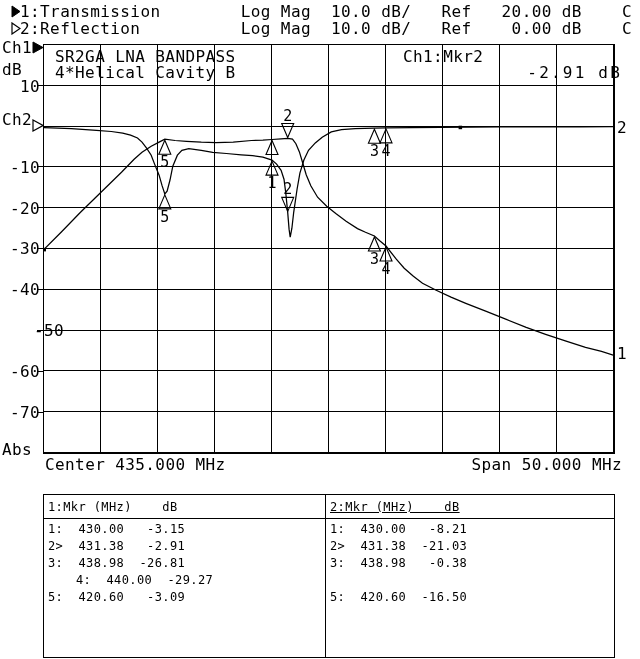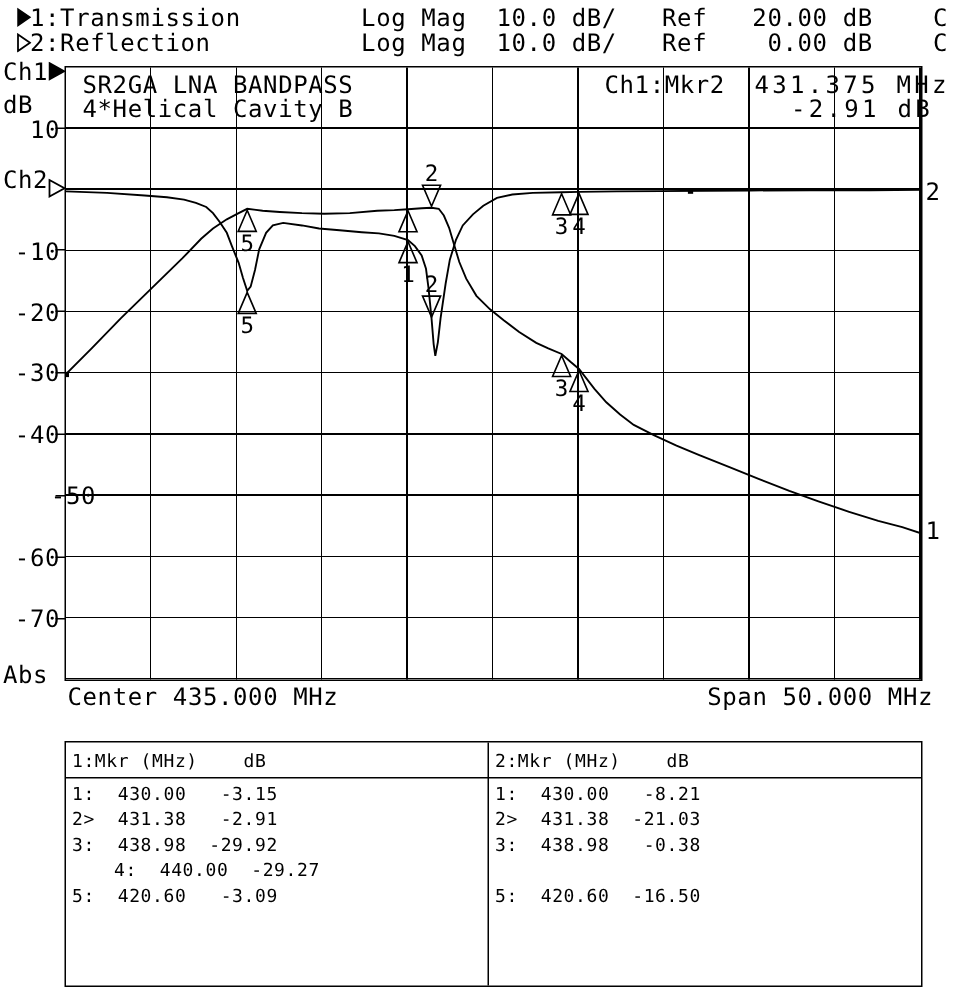--- a/index.html
+++ b/index.html
@@ -103,40 +103,39 @@
         <polygon points="120.8,95.2 114.8,109.2 126.8,109.2" fill="none" stroke="#000000" stroke-width="1.1"></polygon>
         <text x="120.8" y="122.2" text-anchor="middle">5</text>
         <polygon points="120.8,149.9 114.8,163.9 126.8,163.9" fill="none" stroke="#000000" stroke-width="1.1"></polygon>
         <text x="120.8" y="176.9" text-anchor="middle">5</text>
       </svg>
   </div>
 
   <div class="mono" style="left:55px; top:48px;">SR2GA LNA BANDPASS</div>
   <div class="mono" style="left:55px; top:64px;">4*Helical Cavity B</div>
   <div class="mono" style="left:403px; top:48px;">Ch1:Mkr2</div>
-  <div class="mono wide" style="left:503px; top:48px;">431.375 MHz</div>
   <div class="mono wide ralign" style="left:420px; top:64px; width:202px;">-2.91 dB</div>
 
   <div class="mono" style="left:617px; top:119px;">2</div>
   <div class="mono" style="left:617px; top:345px;">1</div>
 
   <div class="mono" style="left:45px; top:456px;">Center 435.000 MHz</div>
   <div class="mono ralign" style="left:400px; top:456px; width:222px;">Span 50.000 MHz</div>
 
   <div id="mtable">
     <div class="vdivider"></div>
     <div class="hsep"></div>
 
     <div class="tbltext" style="left:4px; top:4px;">1:Mkr (MHz)    dB</div>
     <div class="tbltext" style="left:4px; top:26px;">1:  430.00   -3.15</div>
     <div class="tbltext" style="left:4px; top:43px;">2&gt;  431.38   -2.91</div>
-    <div class="tbltext" style="left:4px; top:60px;">3:  438.98  -29.92</div>
+    <div class="tbltext" style="left:4px; top:60px;">3:  438.98  -26.81</div>
     <div class="tbltext" style="left:4px; top:77px;margin-left:28px;">4:  440.00  -29.27</div>
     <div class="tbltext" style="left:4px; top:94px;">5:  420.60   -3.09</div>
 
-    <div class="tbltext" style="left:286px; top:4px;">2:Mkr (MHz)    dB</div>
+    <div class="tbltext" style="left:286px; top:4px;text-decoration:underline;">2:Mkr (MHz)    dB</div>
     <div class="tbltext" style="left:286px; top:26px;">1:  430.00   -8.21</div>
     <div class="tbltext" style="left:286px; top:43px;">2&gt;  431.38  -21.03</div>
     <div class="tbltext" style="left:286px; top:60px;">3:  438.98   -0.38</div>
     <div class="tbltext" style="left:286px; top:94px;">5:  420.60  -16.50</div>
   </div>
 
 </div>
 
 </body></html>

